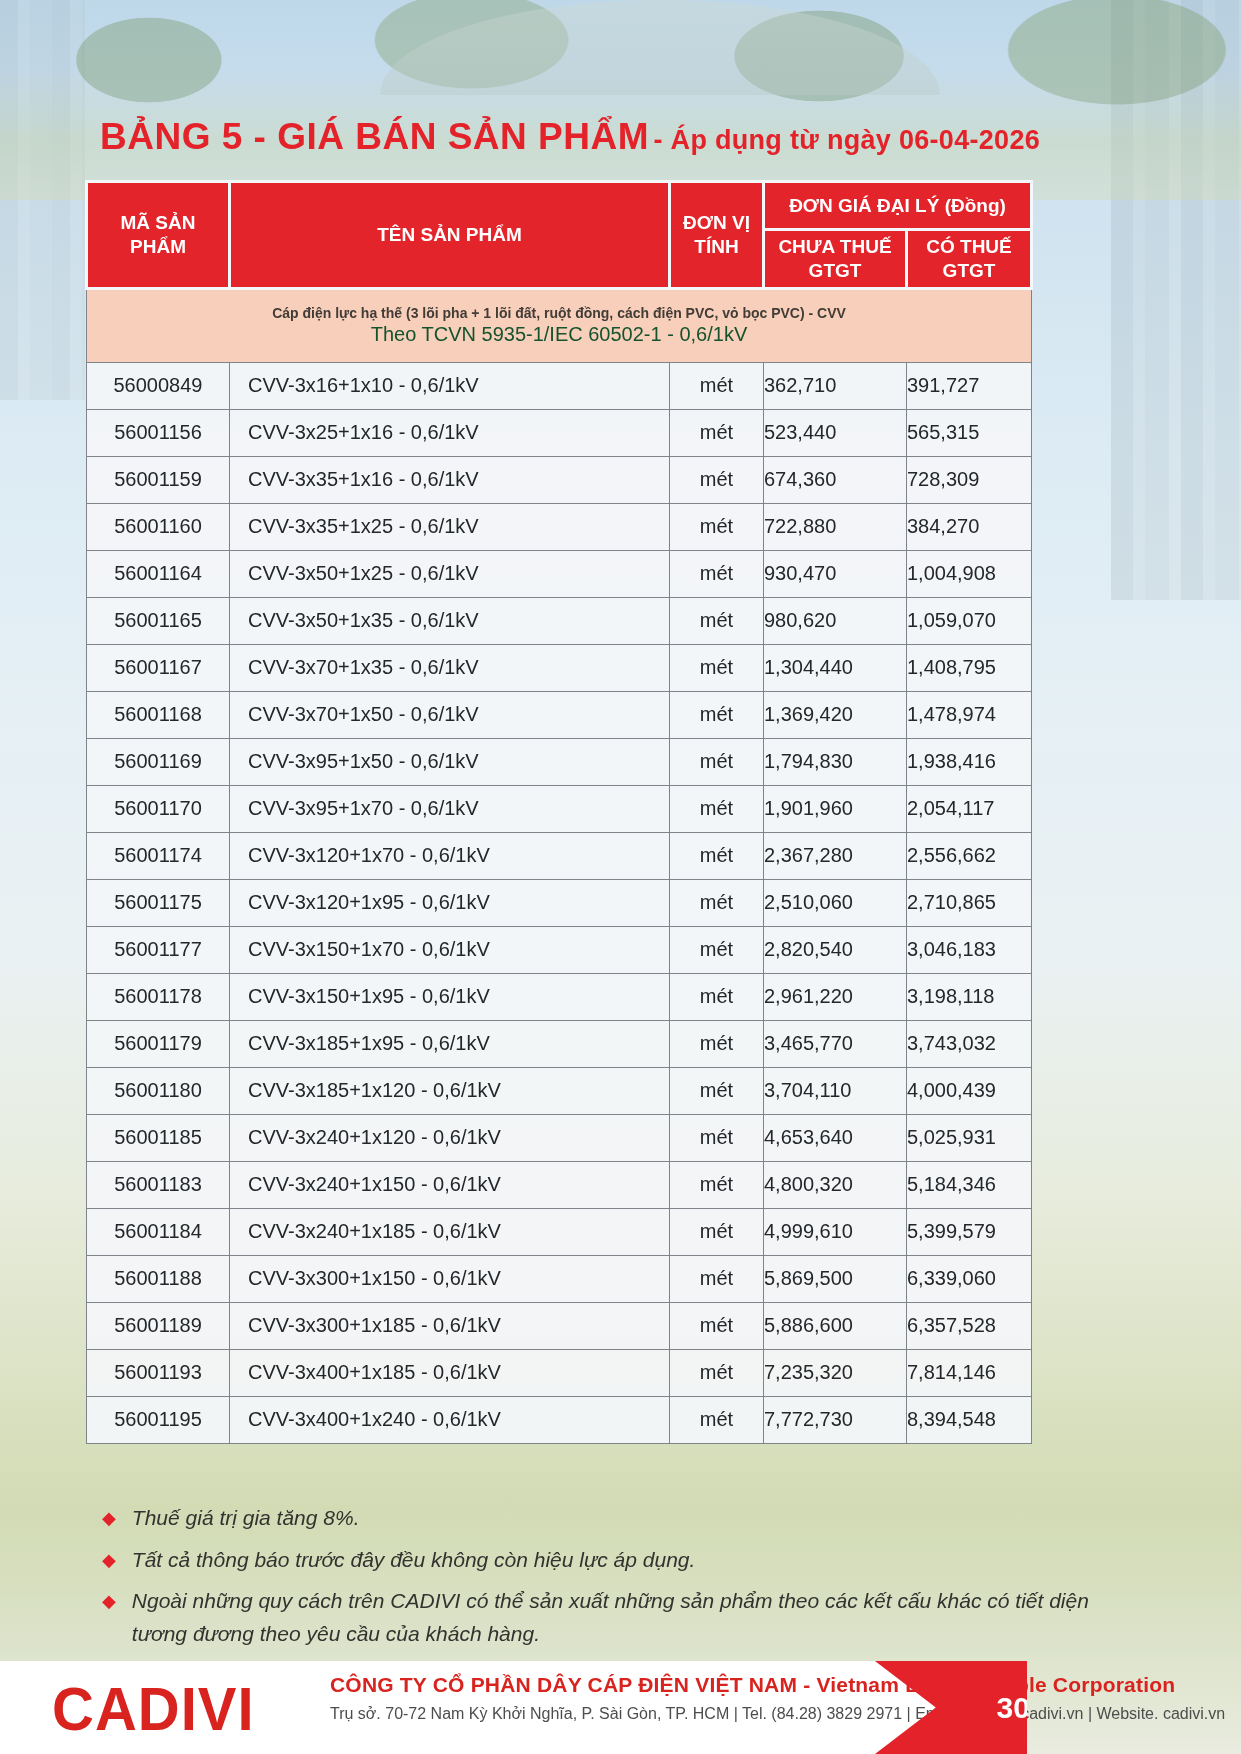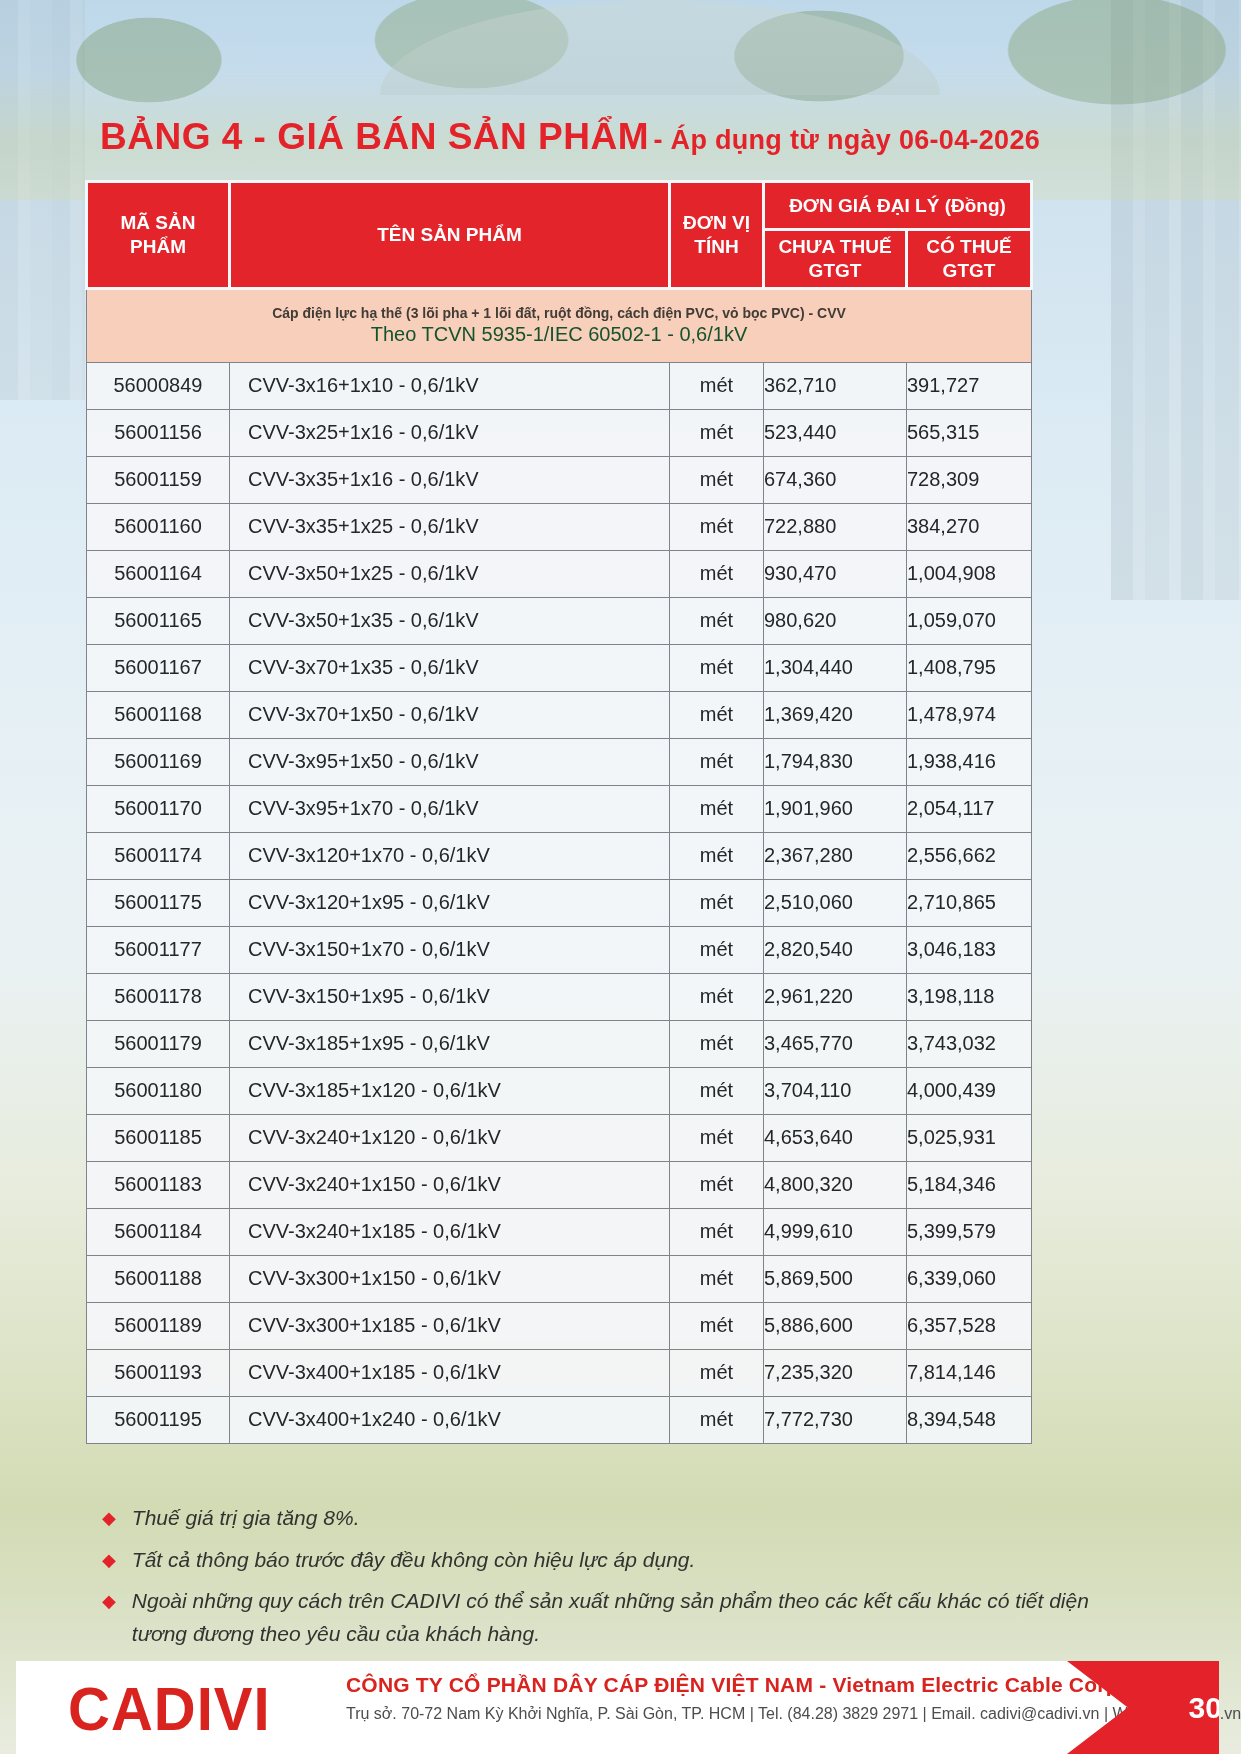--- a/index.html
+++ b/index.html
@@ -98,21 +98,21 @@
     display:flex; align-items:flex-start;
     font-style:italic; color:#33322f; font-size:21px;
     line-height:1.55; margin-bottom:9px;
   }
   .notes .bullet {
     color:#E3222A; font-style:normal; font-size:18px;
     margin:3px 16px 0 0; flex:0 0 auto;
   }
 
   .footer {
-    position:absolute; left:16px; bottom:0; width:1203px; height:93px;
+    position:absolute; left:0; bottom:0; width:1027px; height:93px;
     background:#ffffff;
   }
   .logo {
     position:absolute; left:52px; top:14px;
     color:#D8231F; font-weight:bold; font-size:58px;
     letter-spacing:1px; transform:scaleY(1.05);
   }
   .company-block { position:absolute; left:330px; top:12px; width:760px; }
   .company-name {
     color:#D8231F; font-weight:bold; font-size:21px; letter-spacing:.2px;
@@ -134,21 +134,21 @@
 </head>
 <body>
 
 <div class="page">
   <div class="bg-buildings-right"></div>
   <div class="bg-buildings-left"></div>
   <div class="bg-trees"></div>
   <div class="bg-water"></div>
 
   <div class="page-title">
-    <span class="main">BẢNG 4 - GIÁ BÁN SẢN PHẨM</span>
+    <span class="main">BẢNG 5 - GIÁ BÁN SẢN PHẨM</span>
     <span class="sub">- Áp dụng từ ngày 06-04-2026</span>
   </div>
 
   <table class="price-table">
     <colgroup>
       <col class="w-code">
         <col class="w-name">
         <col class="w-unit">
         <col class="w-ex">
         <col class="w-inc">

